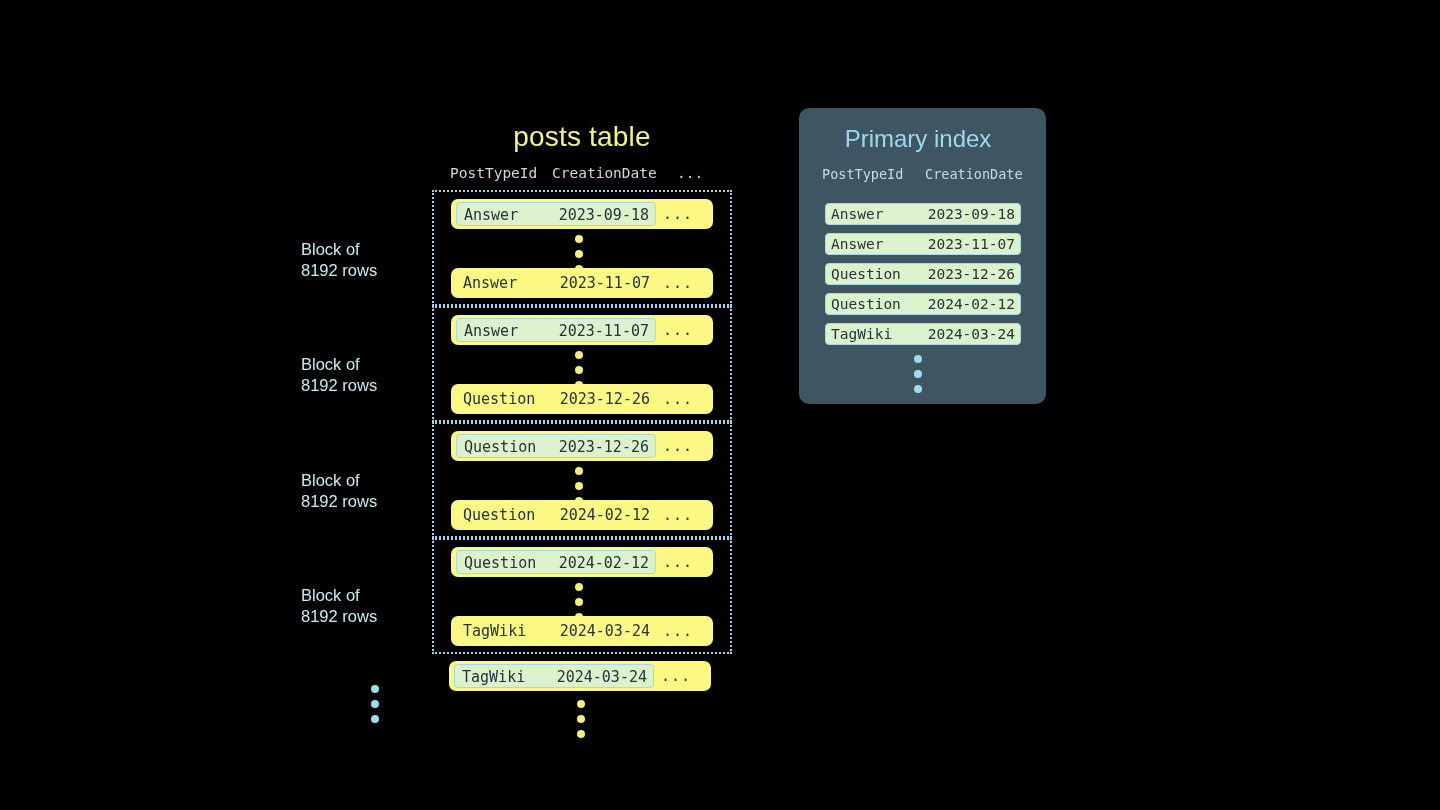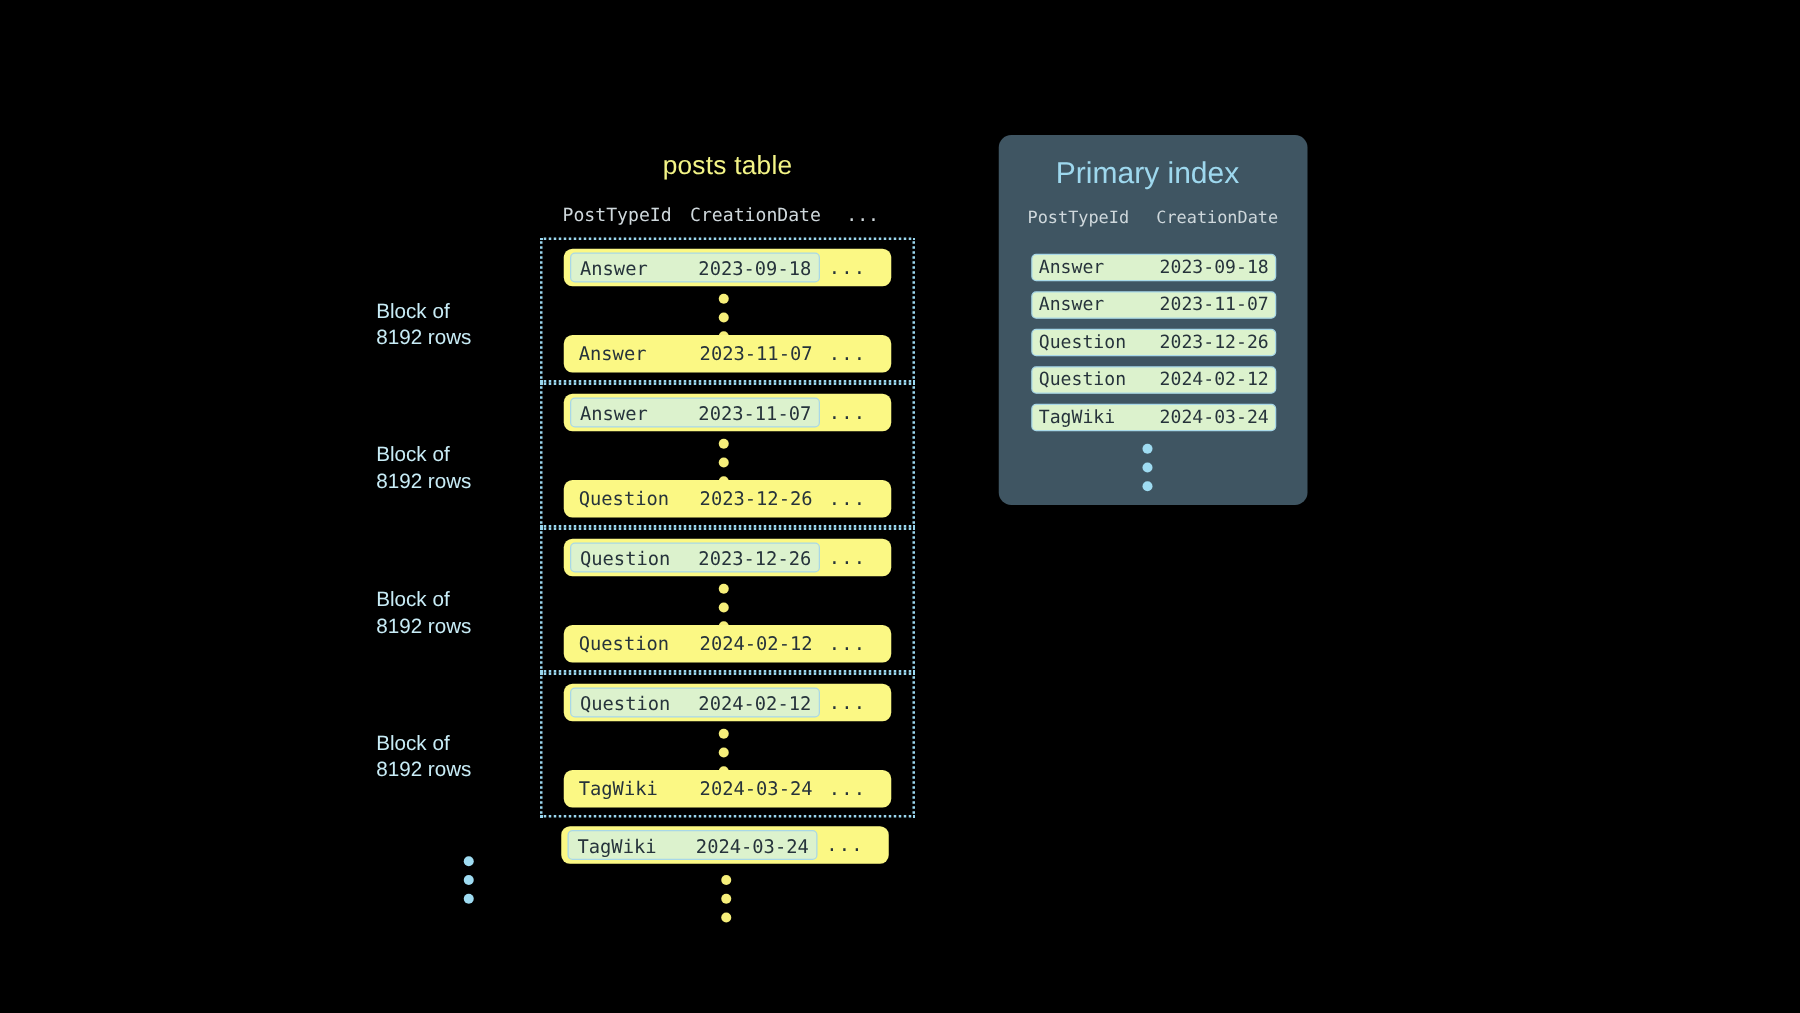--- a/index.html
+++ b/index.html
@@ -21,21 +21,21 @@
   }
 
   
   #posts-table-title {
     position: absolute;
     left: 432px;
     top: 121px;
     width: 300px;
     text-align: center;
     color: #f3f486;
-    font-size: 21px;
+    font-size: 28px;
     font-family: "Liberation Sans", sans-serif;
     letter-spacing: .2px;
   }
 
   #posts-col-headers {
     position: absolute;
     left: 432px;
     top: 165px;
     width: 300px;
     height: 22px;

